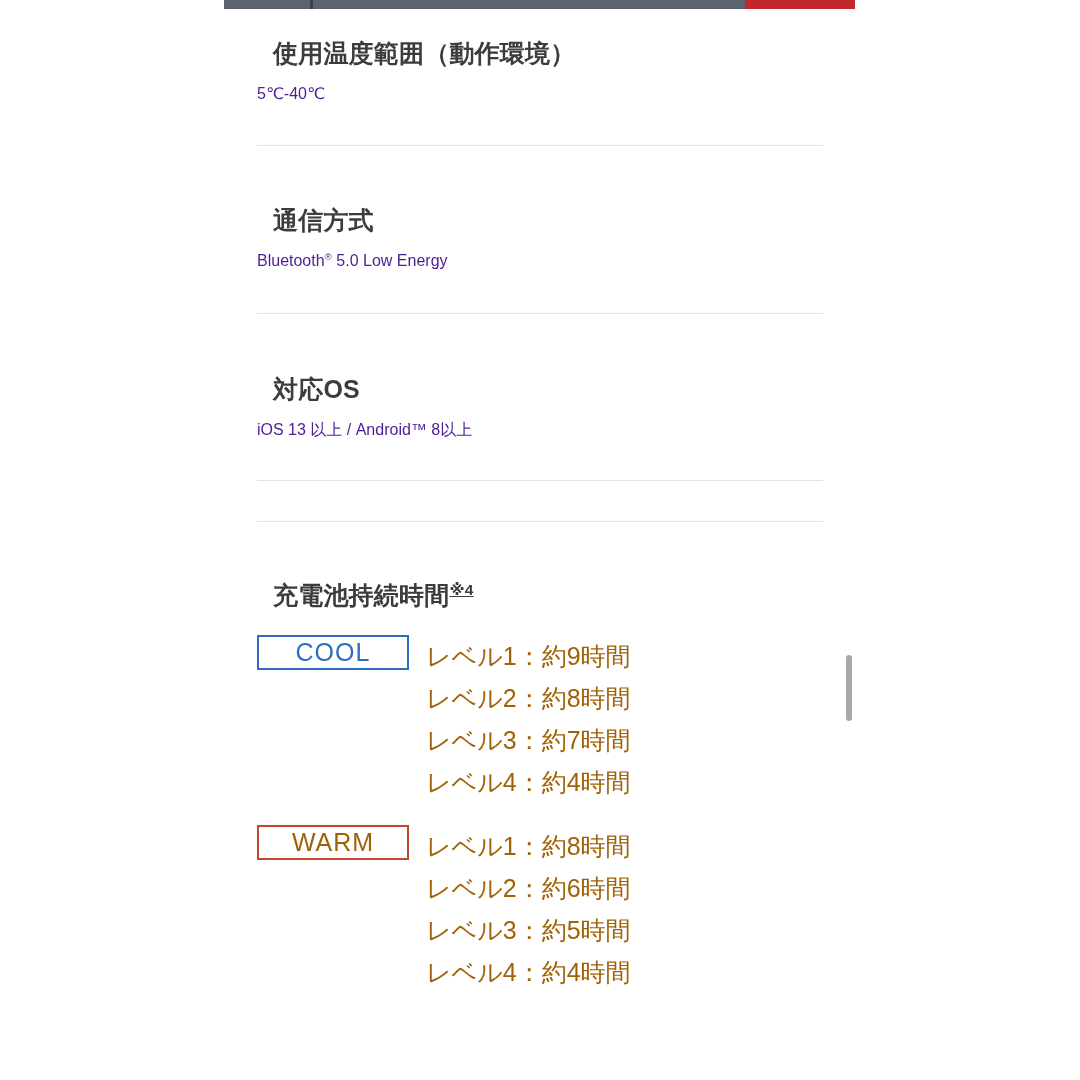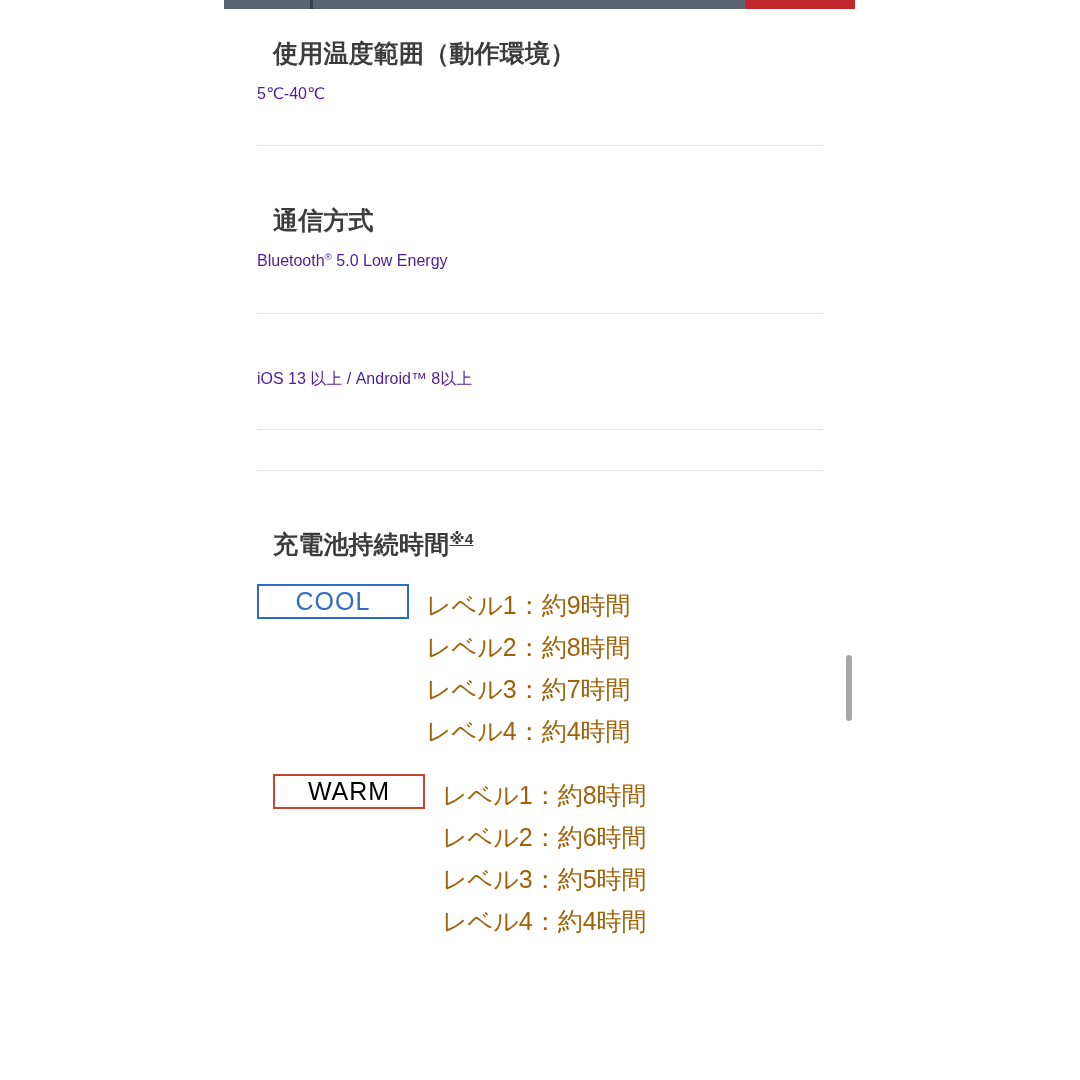--- a/index.html
+++ b/index.html
@@ -97,21 +97,21 @@
     background: #ffffff;
     font-size: 25px;
     letter-spacing: 1px;
     display: flex;
     align-items: center;
     justify-content: center;
     flex: 0 0 auto;
     font-weight: normal;
   }
   .mode-badge.cool { border-color: #2f6dc4; color: #2f6dc4; }
-  .mode-badge.warm { border-color: #c4462f; color: #000000; margin-left: 16px; }
+  .mode-badge.warm { border-color: #c4462f; color: #a16207; }
 
   .level-list {
     margin: 0;
     padding: 0;
     list-style: none;
     margin-left: 17px;
   }
   .level-item {
     font-size: 25px;
     color: #a16207;
@@ -157,20 +157,21 @@
 
   <div class="spec-block" style="padding-top:43px;">
     <div class="spec-title">通信方式</div>
     <div class="spec-value" style="margin-top:11px;">
       <span>Bluetooth</span><span class="sup">®</span><span> 5.0 Low Energy</span>
     </div>
   </div>
   <div class="divider" style="margin-top:41px;"></div>
 
   <div class="spec-block" style="padding-top:44px;">
+    <div class="spec-title">対応OS</div>
     <div class="spec-value" style="margin-top:11px;">iOS 13 以上 / Android™ 8以上</div>
   </div>
   <div class="divider" style="margin-top:40px;"></div>
 
   <div class="divider" style="margin-top:40px;"></div>
 
   <div class="spec-block" style="padding-top:42px;">
     <div class="spec-title">
       <span>充電池持続時間</span><span class="footnote-ref">※4</span>
     </div>

